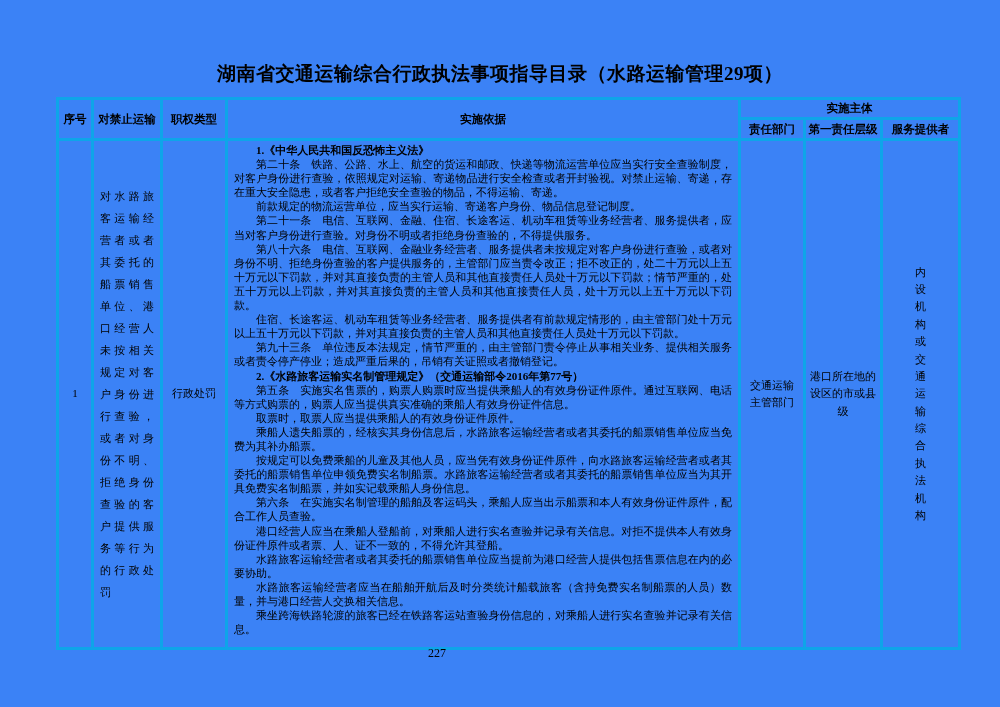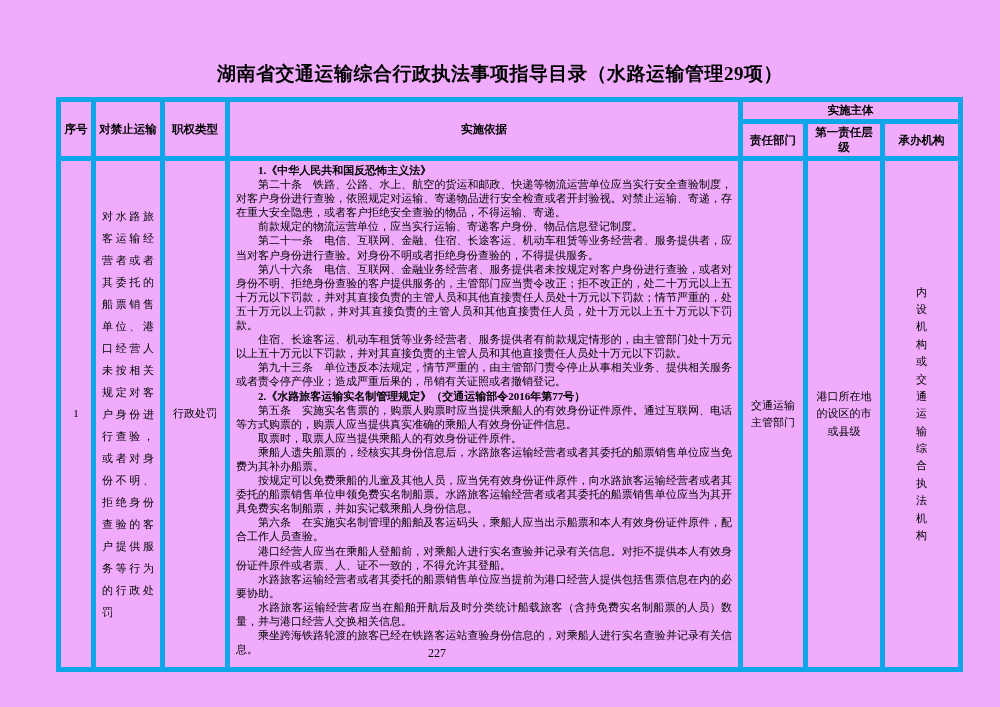--- a/index.html
+++ b/index.html
@@ -6,21 +6,21 @@
     margin: 0;
     padding: 0;
     background: #ffffff;
     font-family: "Liberation Serif", "DejaVu Serif", serif;
     color: #000000;
   }
   .page {
     position: relative;
     width: 1000px;
     height: 707px;
-    background: #f0abfc;
+    background: #3b82f6;
     overflow: hidden;
   }
   .title {
     position: absolute;
     top: 61px;
     left: 0;
     width: 1000px;
     margin: 0;
     text-align: center;
     font-size: 19px;
@@ -30,21 +30,21 @@
   table.doc-table {
     position: absolute;
     top: 97px;
     left: 56px;
     width: 902px;
     border-collapse: collapse;
     table-layout: fixed;
   }
   table.doc-table th,
   table.doc-table td {
-    border: 5px solid #0ea5e9;
+    border: 3px solid #0ea5e9;
     box-sizing: border-box;
     overflow: hidden;
   }
   table.doc-table th {
     font-size: 11.5px;
     font-weight: bold;
     text-align: center;
     vertical-align: middle;
     padding: 1px 2px;
   }
@@ -113,21 +113,21 @@
       <tr class="hdr-top">
         <th rowspan="2">序号</th>
         <th rowspan="2">对禁止运输</th>
         <th rowspan="2">职权类型</th>
         <th rowspan="2">实施依据</th>
         <th colspan="3">实施主体</th>
       </tr>
       <tr class="hdr-sub">
         <th>责任部门</th>
         <th>第一责任层级</th>
-        <th>承办机构</th>
+        <th>服务提供者</th>
       </tr>
     </thead>
     <tbody>
       <tr class="data-row">
         <td class="c-center">1</td>
         <td class="c-item">对水路旅客运输经营者或者其委托的船票销售单位、港口经营人未按相关规定对客户身份进行查验，或者对身份不明、拒绝身份查验的客户提供服务等行为的行政处罚</td>
         <td class="c-center">行政处罚</td>
         <td class="c-basis">
           <div class="basis-content">
               <p class="basis-para bold">1.《中华人民共和国反恐怖主义法》</p>

